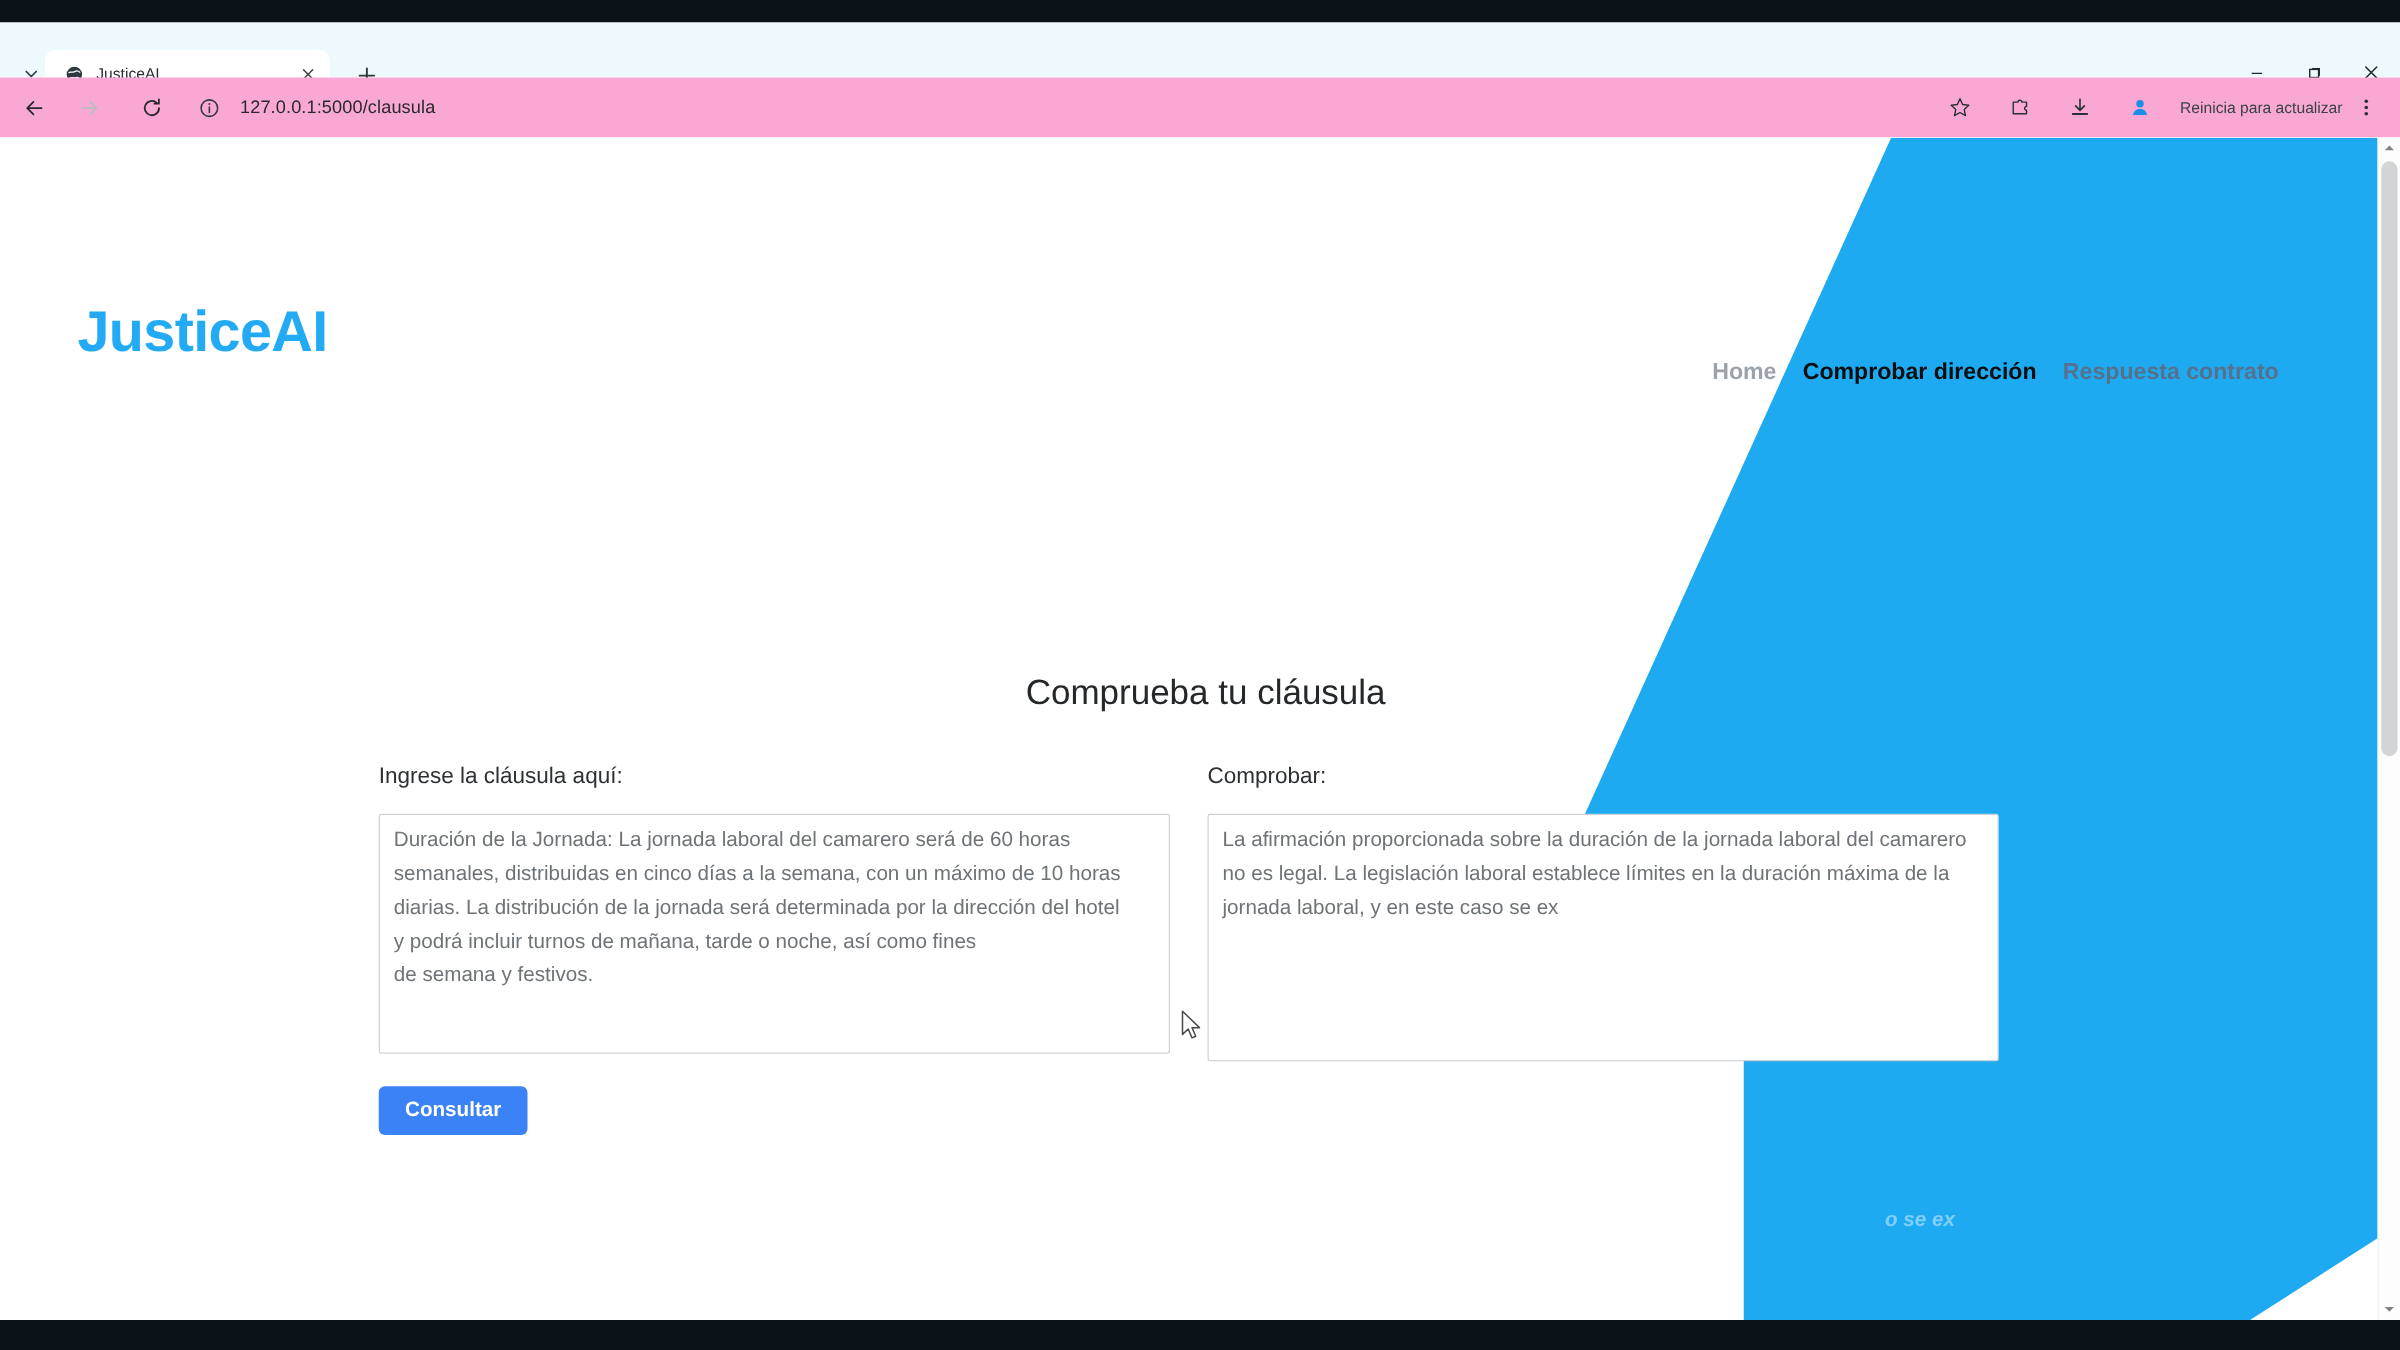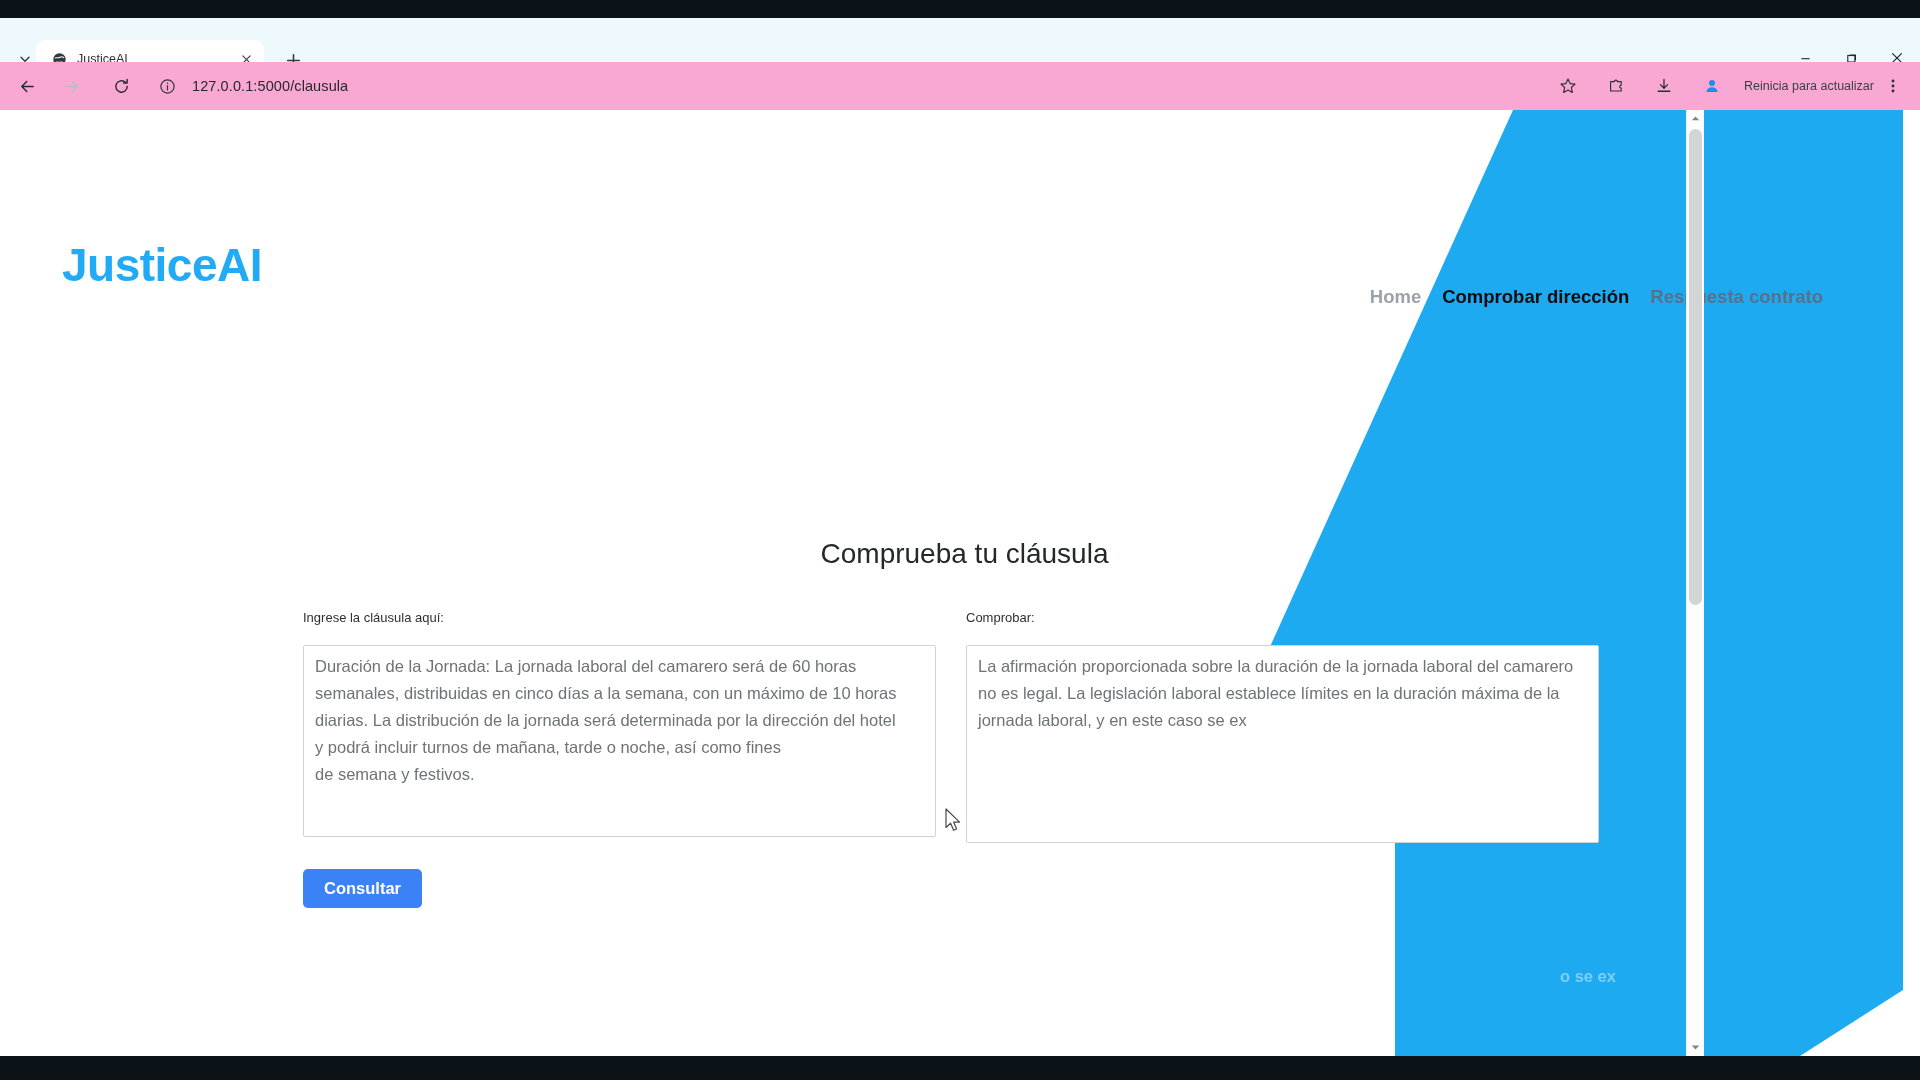--- a/index.html
+++ b/index.html
@@ -13,21 +13,21 @@
     overflow: hidden;
     font-family: "Liberation Sans", sans-serif;
     -webkit-font-smoothing: antialiased;
   }
 
   
   .browser {
     position: absolute;
     left: 0;
     top: 0;
-    width: 1704px;
+    width: 1920px;
     height: 1080px;
     background: #ffffff;
   }
 
   .titlebar-strip {
     position: absolute;
     left: 0; top: 0;
     width: 1920px; height: 18px;
     background: #0b1218;
   }
@@ -258,21 +258,21 @@
     position: absolute;
     left: 303px; top: 500px;
     width: 635px;
   }
   .col-right {
     position: absolute;
     left: 966px; top: 500px;
     width: 635px;
   }
   .field-label {
-    font-size: 13px;
+    font-size: 18px;
     color: #2c3034;
     font-weight: 400;
     margin-bottom: 20px;
     display: block;
   }
   .ta {
     width: 633px;
     box-sizing: border-box;
     border: 1px solid #cfd3d6;
     border-radius: 2px;
@@ -306,29 +306,30 @@
     border-radius: 5px;
     padding: 11px 21px;
     cursor: pointer;
     line-height: 1;
     font-family: "Liberation Sans", sans-serif;
   }
 
   
   .ghost-text {
     position: absolute;
-    left: 1560px;
+    left: 1508px;
     top: 866px;
     font-size: 16.5px;
     line-height: 27px;
     color: #8fd6fb;
     white-space: nowrap;
     font-weight: 700;
     opacity: 0.85;
     transform: translateY(-50%);
+    font-style: italic;
   }
 
   
   .page-scrollbar {
     position: absolute;
     right: 0; top: 110px;
     width: 17px;
     height: 946px;
     background: #fdfdfd;
     border-left: 1px solid #f0f0f0;

